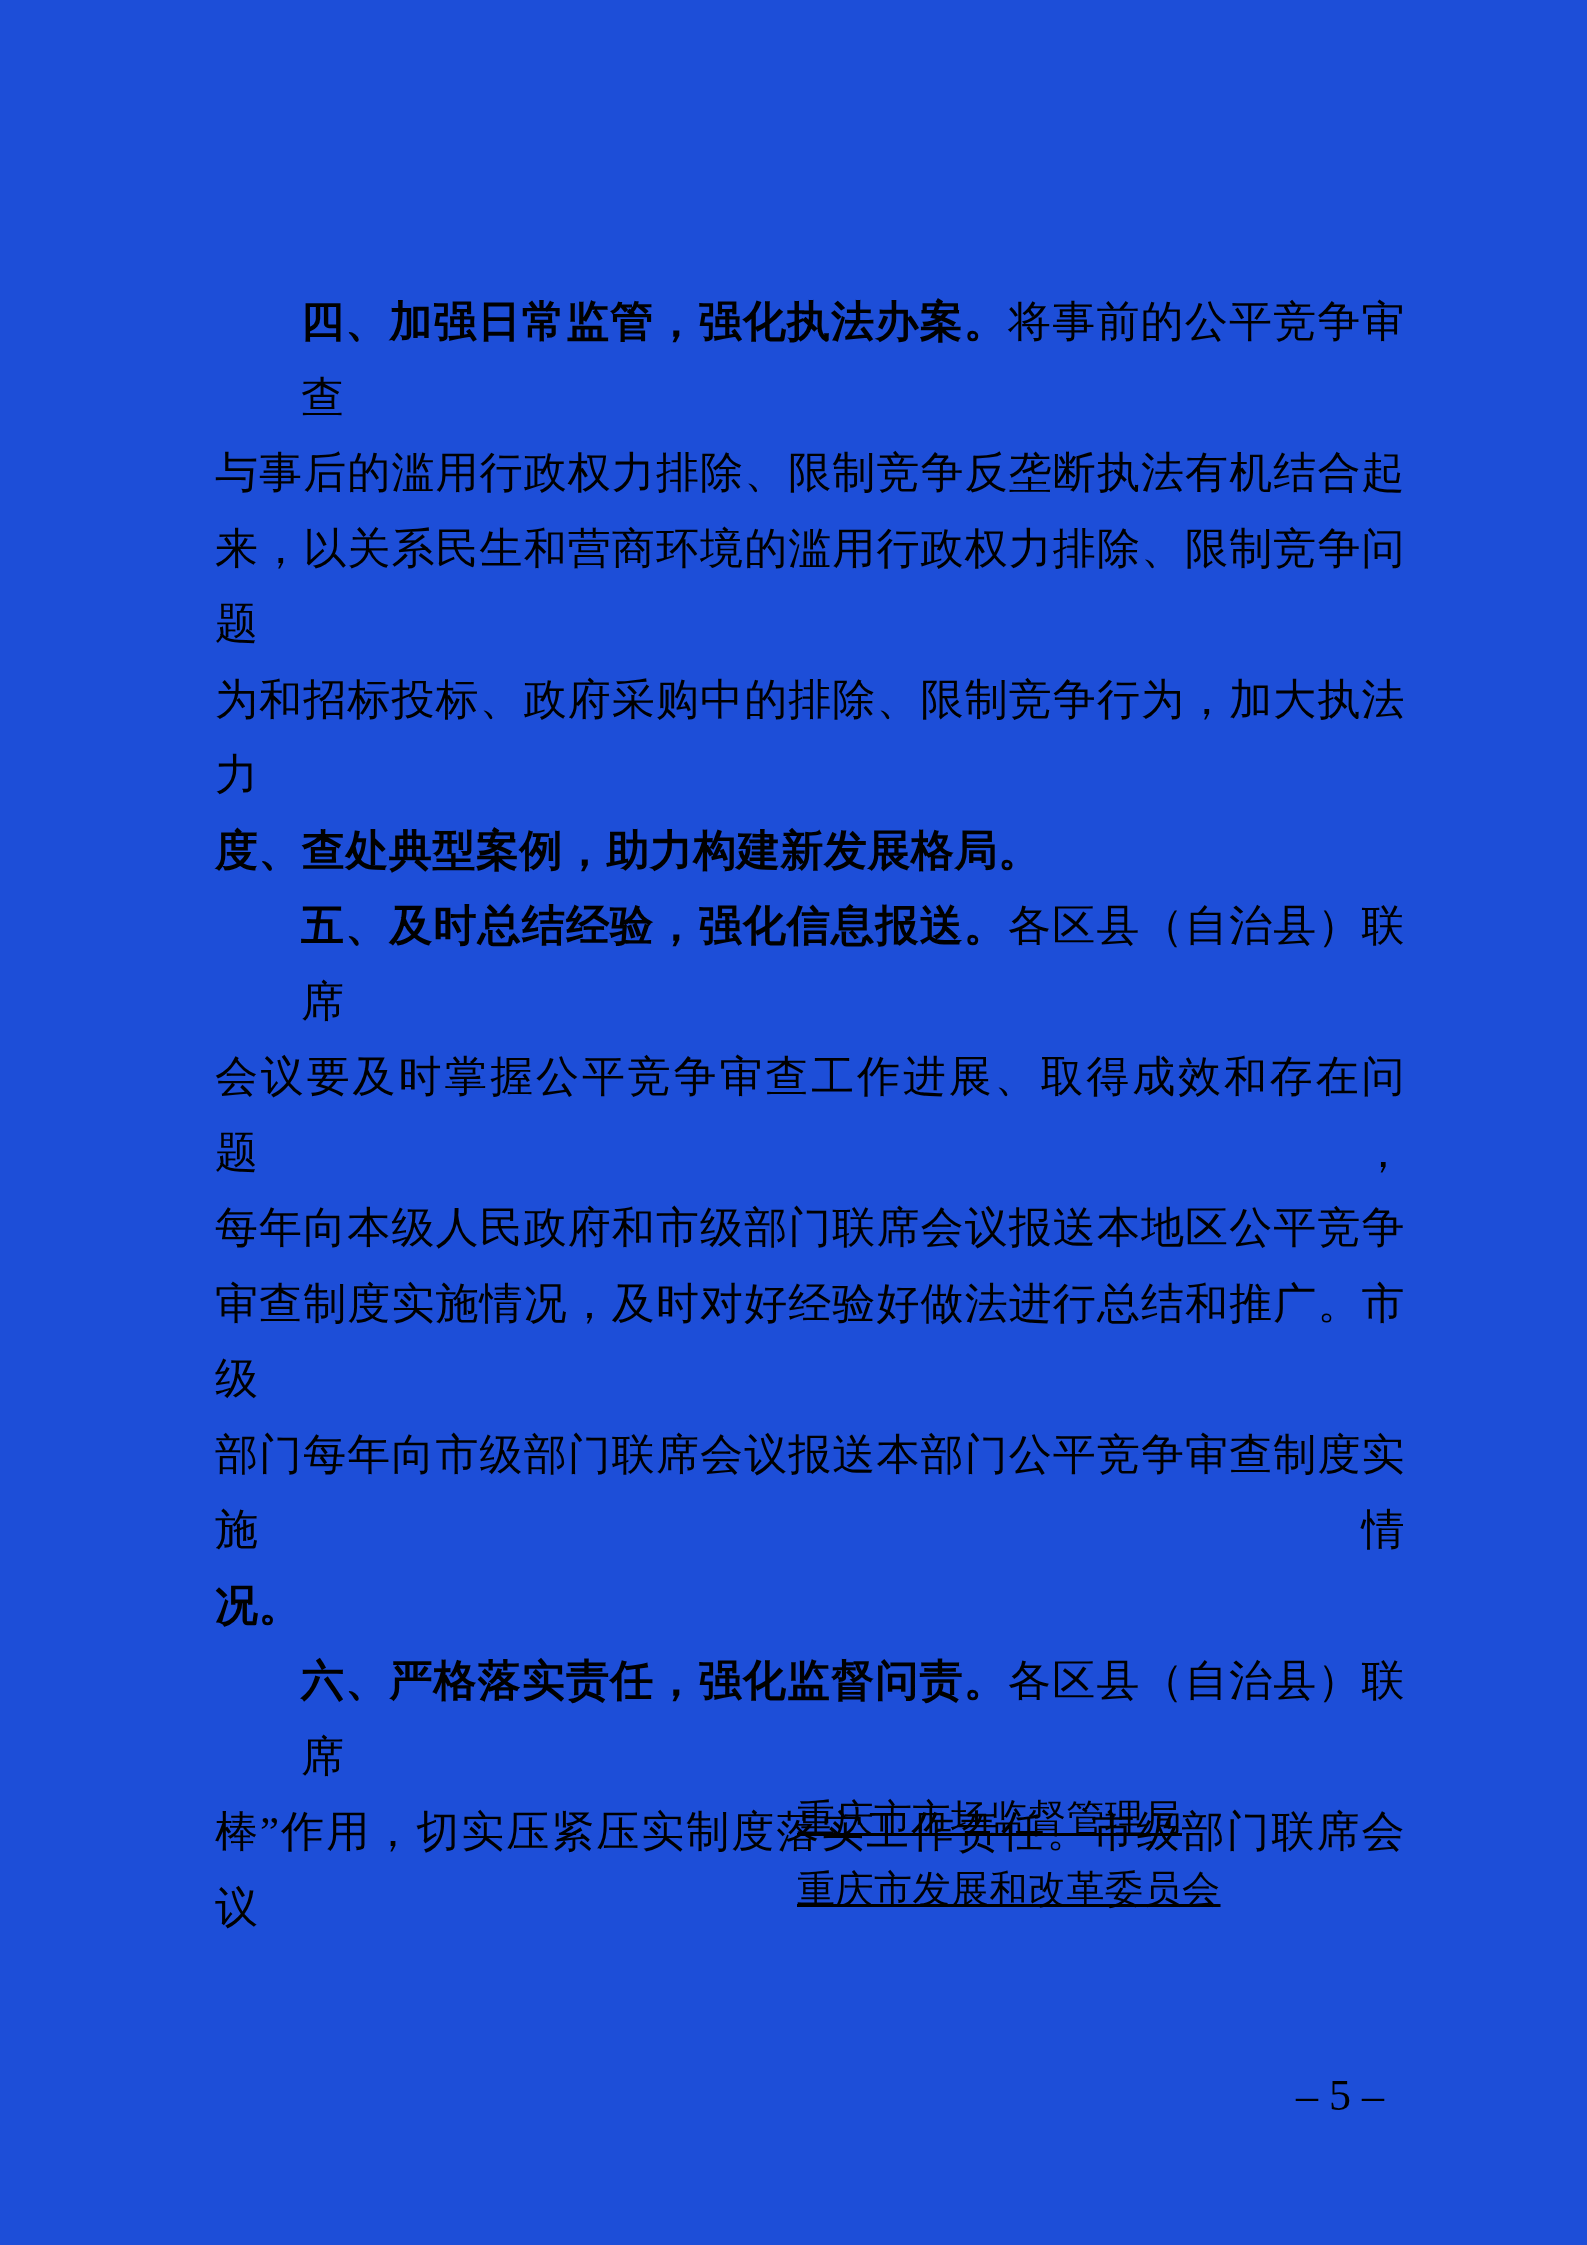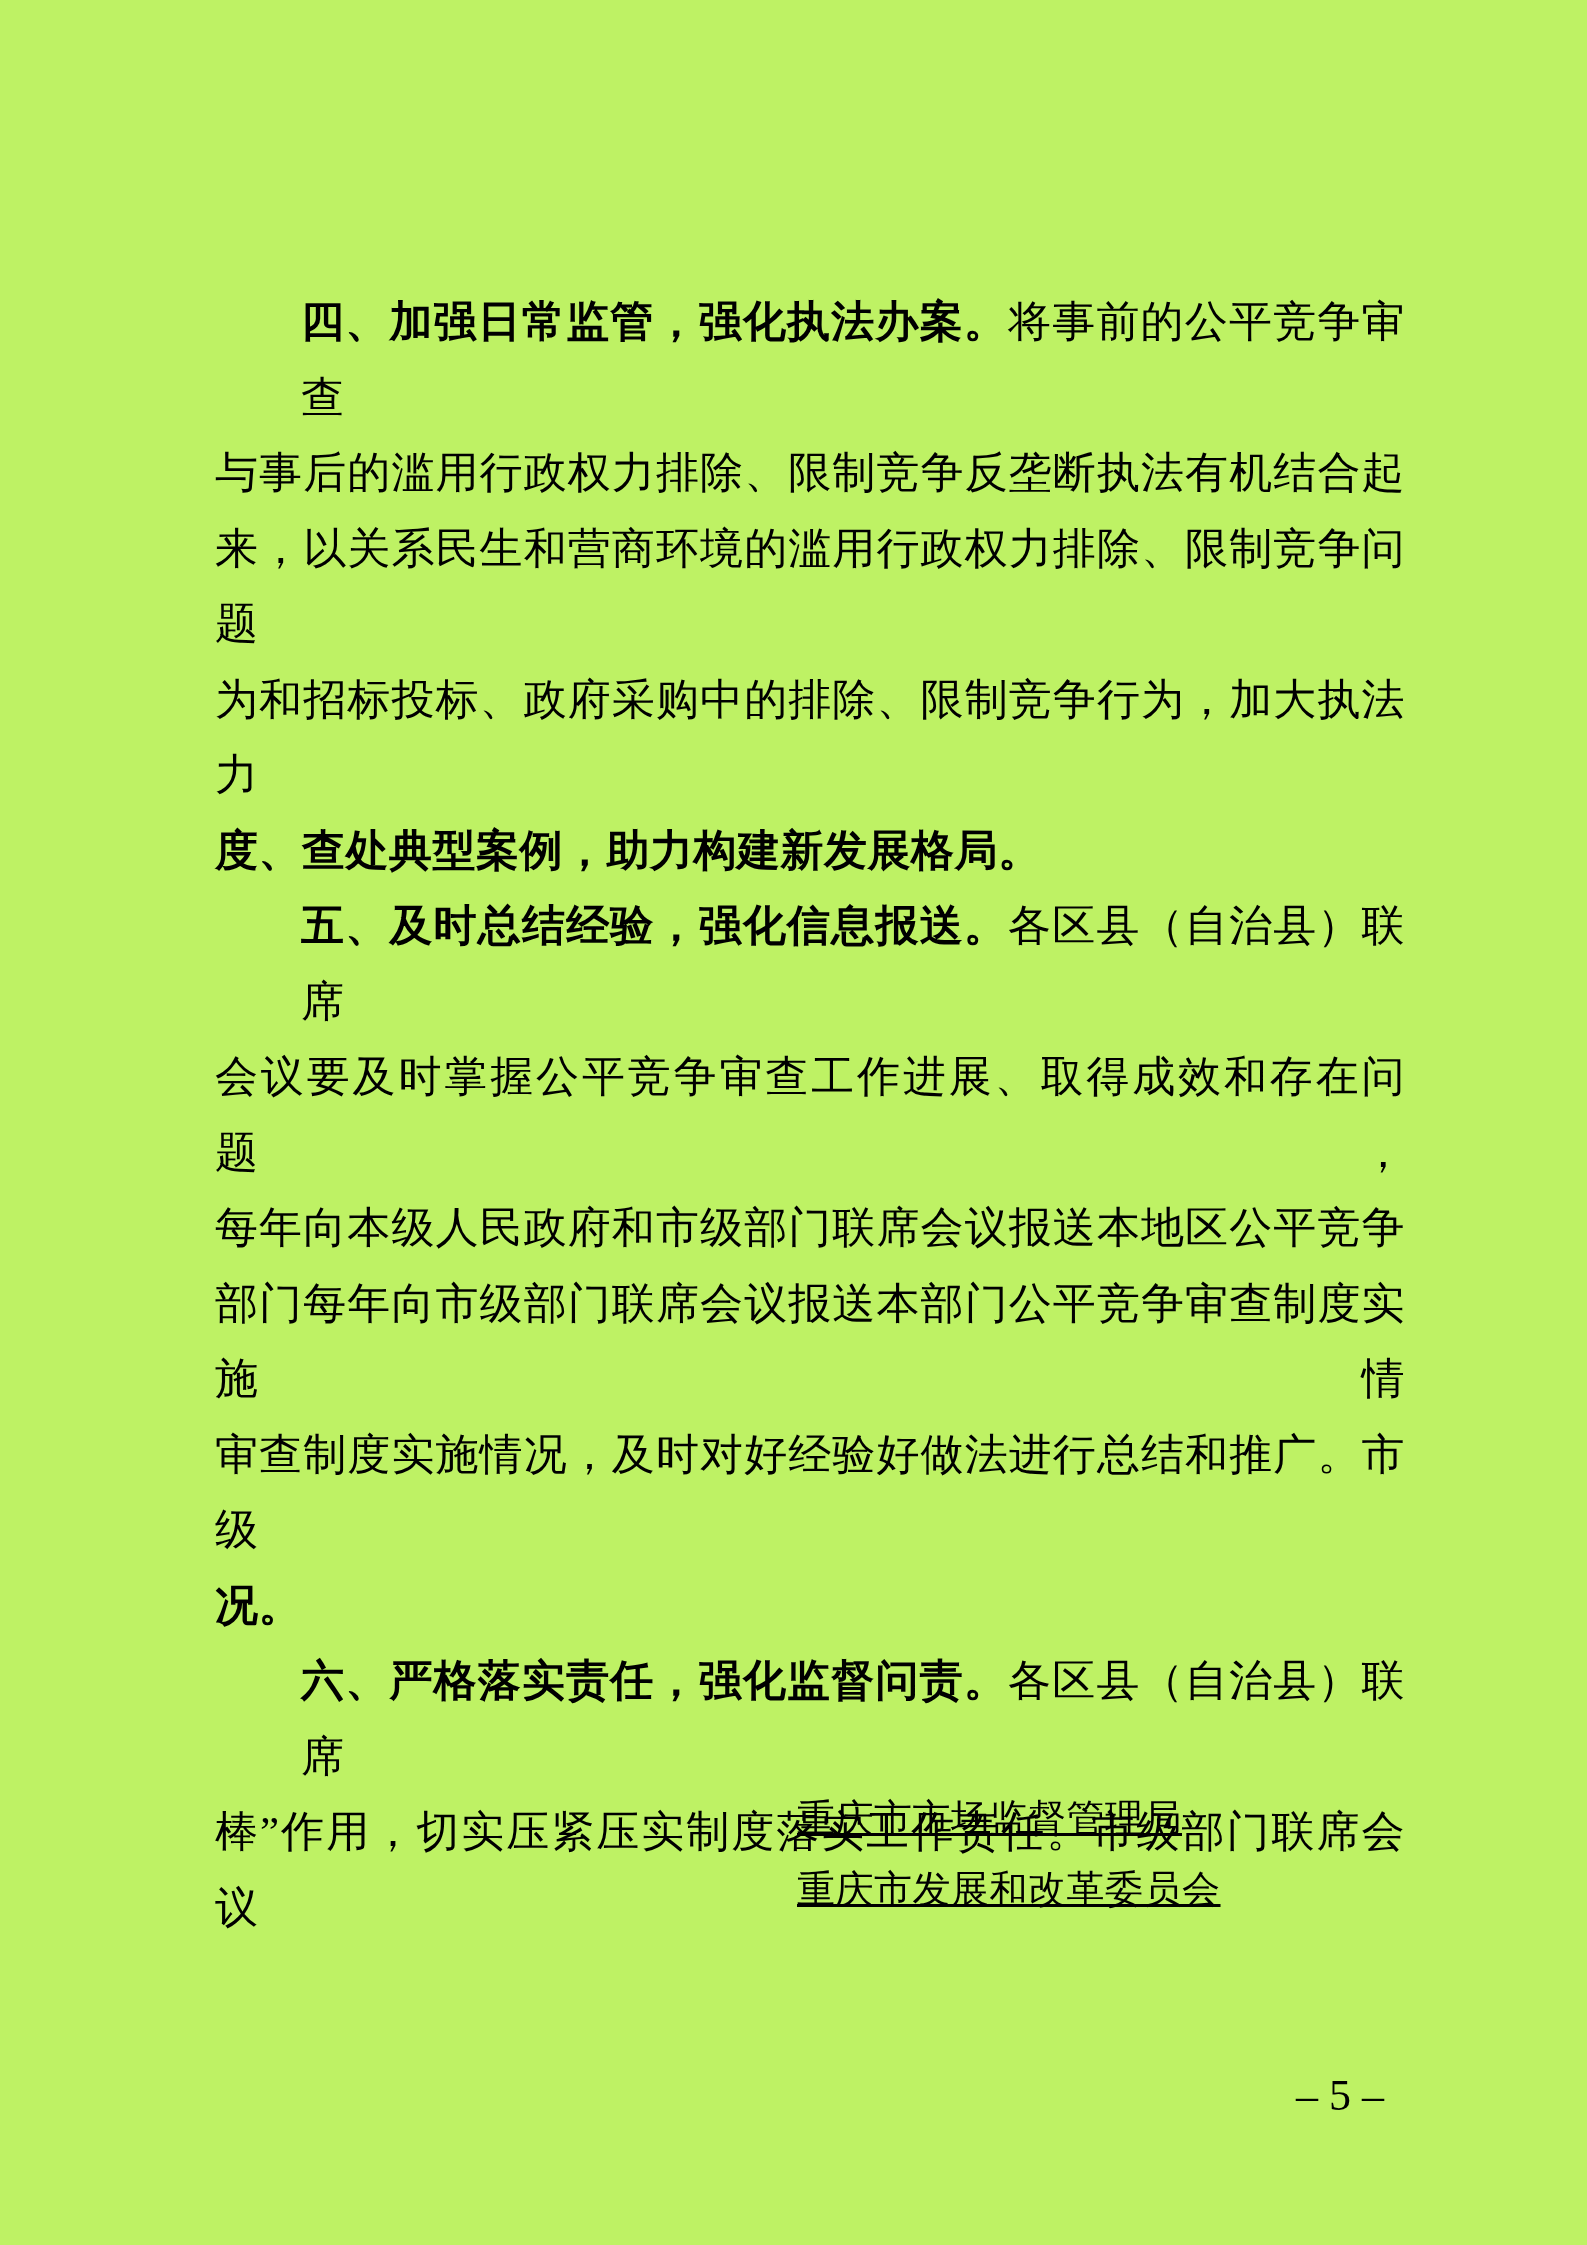--- a/index.html
+++ b/index.html
@@ -4,21 +4,21 @@
 <style>
   html, body {
     margin: 0;
     padding: 0;
     background: #ffffff;
   }
   .page {
     position: relative;
     width: 1587px;
     height: 2245px;
-    background: #bef264;
+    background: #1d4ed8;
     color: #000000;
     font-family: "Liberation Serif", serif;
     overflow: hidden;
   }
   .body-text {
     position: absolute;
     left: 215px;
     top: 284px;
     width: 1190px;
   }
@@ -71,22 +71,22 @@
   <div class="body-text">
     <div class="line indent"><span class="heading-bold">四、加强日常监管，强化执法办案。</span><span>将事前的公平竞争审查</span></div>
     <div class="line"><span>与事后的滥用行政权力排除、限制竞争反垄断执法有机结合起</span></div>
     <div class="line"><span>来，以关系民生和营商环境的滥用行政权力排除、限制竞争问题</span></div>
     <div class="line"><span>为和招标投标、政府采购中的排除、限制竞争行为，加大执法力</span></div>
     <div class="line short"><span>度、查处典型案例，助力构建新发展格局。</span></div>
 
     <div class="line indent"><span class="heading-bold">五、及时总结经验，强化信息报送。</span><span>各区县（自治县）联席</span></div>
     <div class="line"><span>会议要及时掌握公平竞争审查工作进展、取得成效和存在问题，</span></div>
     <div class="line"><span>每年向本级人民政府和市级部门联席会议报送本地区公平竞争</span></div>
+    <div class="line"><span>审查制度实施情况，及时对好经验好做法进行总结和推广。市级</span></div>
     <div class="line"><span>部门每年向市级部门联席会议报送本部门公平竞争审查制度实施情</span></div>
-    <div class="line"><span>审查制度实施情况，及时对好经验好做法进行总结和推广。市级</span></div>
     <div class="line short"><span>况。</span></div>
 
     <div class="line indent"><span class="heading-bold">六、严格落实责任，强化监督问责。</span><span>各区县（自治县）联席</span></div>
     <div class="line"><span>棒”作用，切实压紧压实制度落实工作责任。市级部门联席会议</span></div>
 
   </div>
 
   <div class="signature-block">
     <div>重庆市市场监督管理局</div>
     <div>重庆市发展和改革委员会</div>

